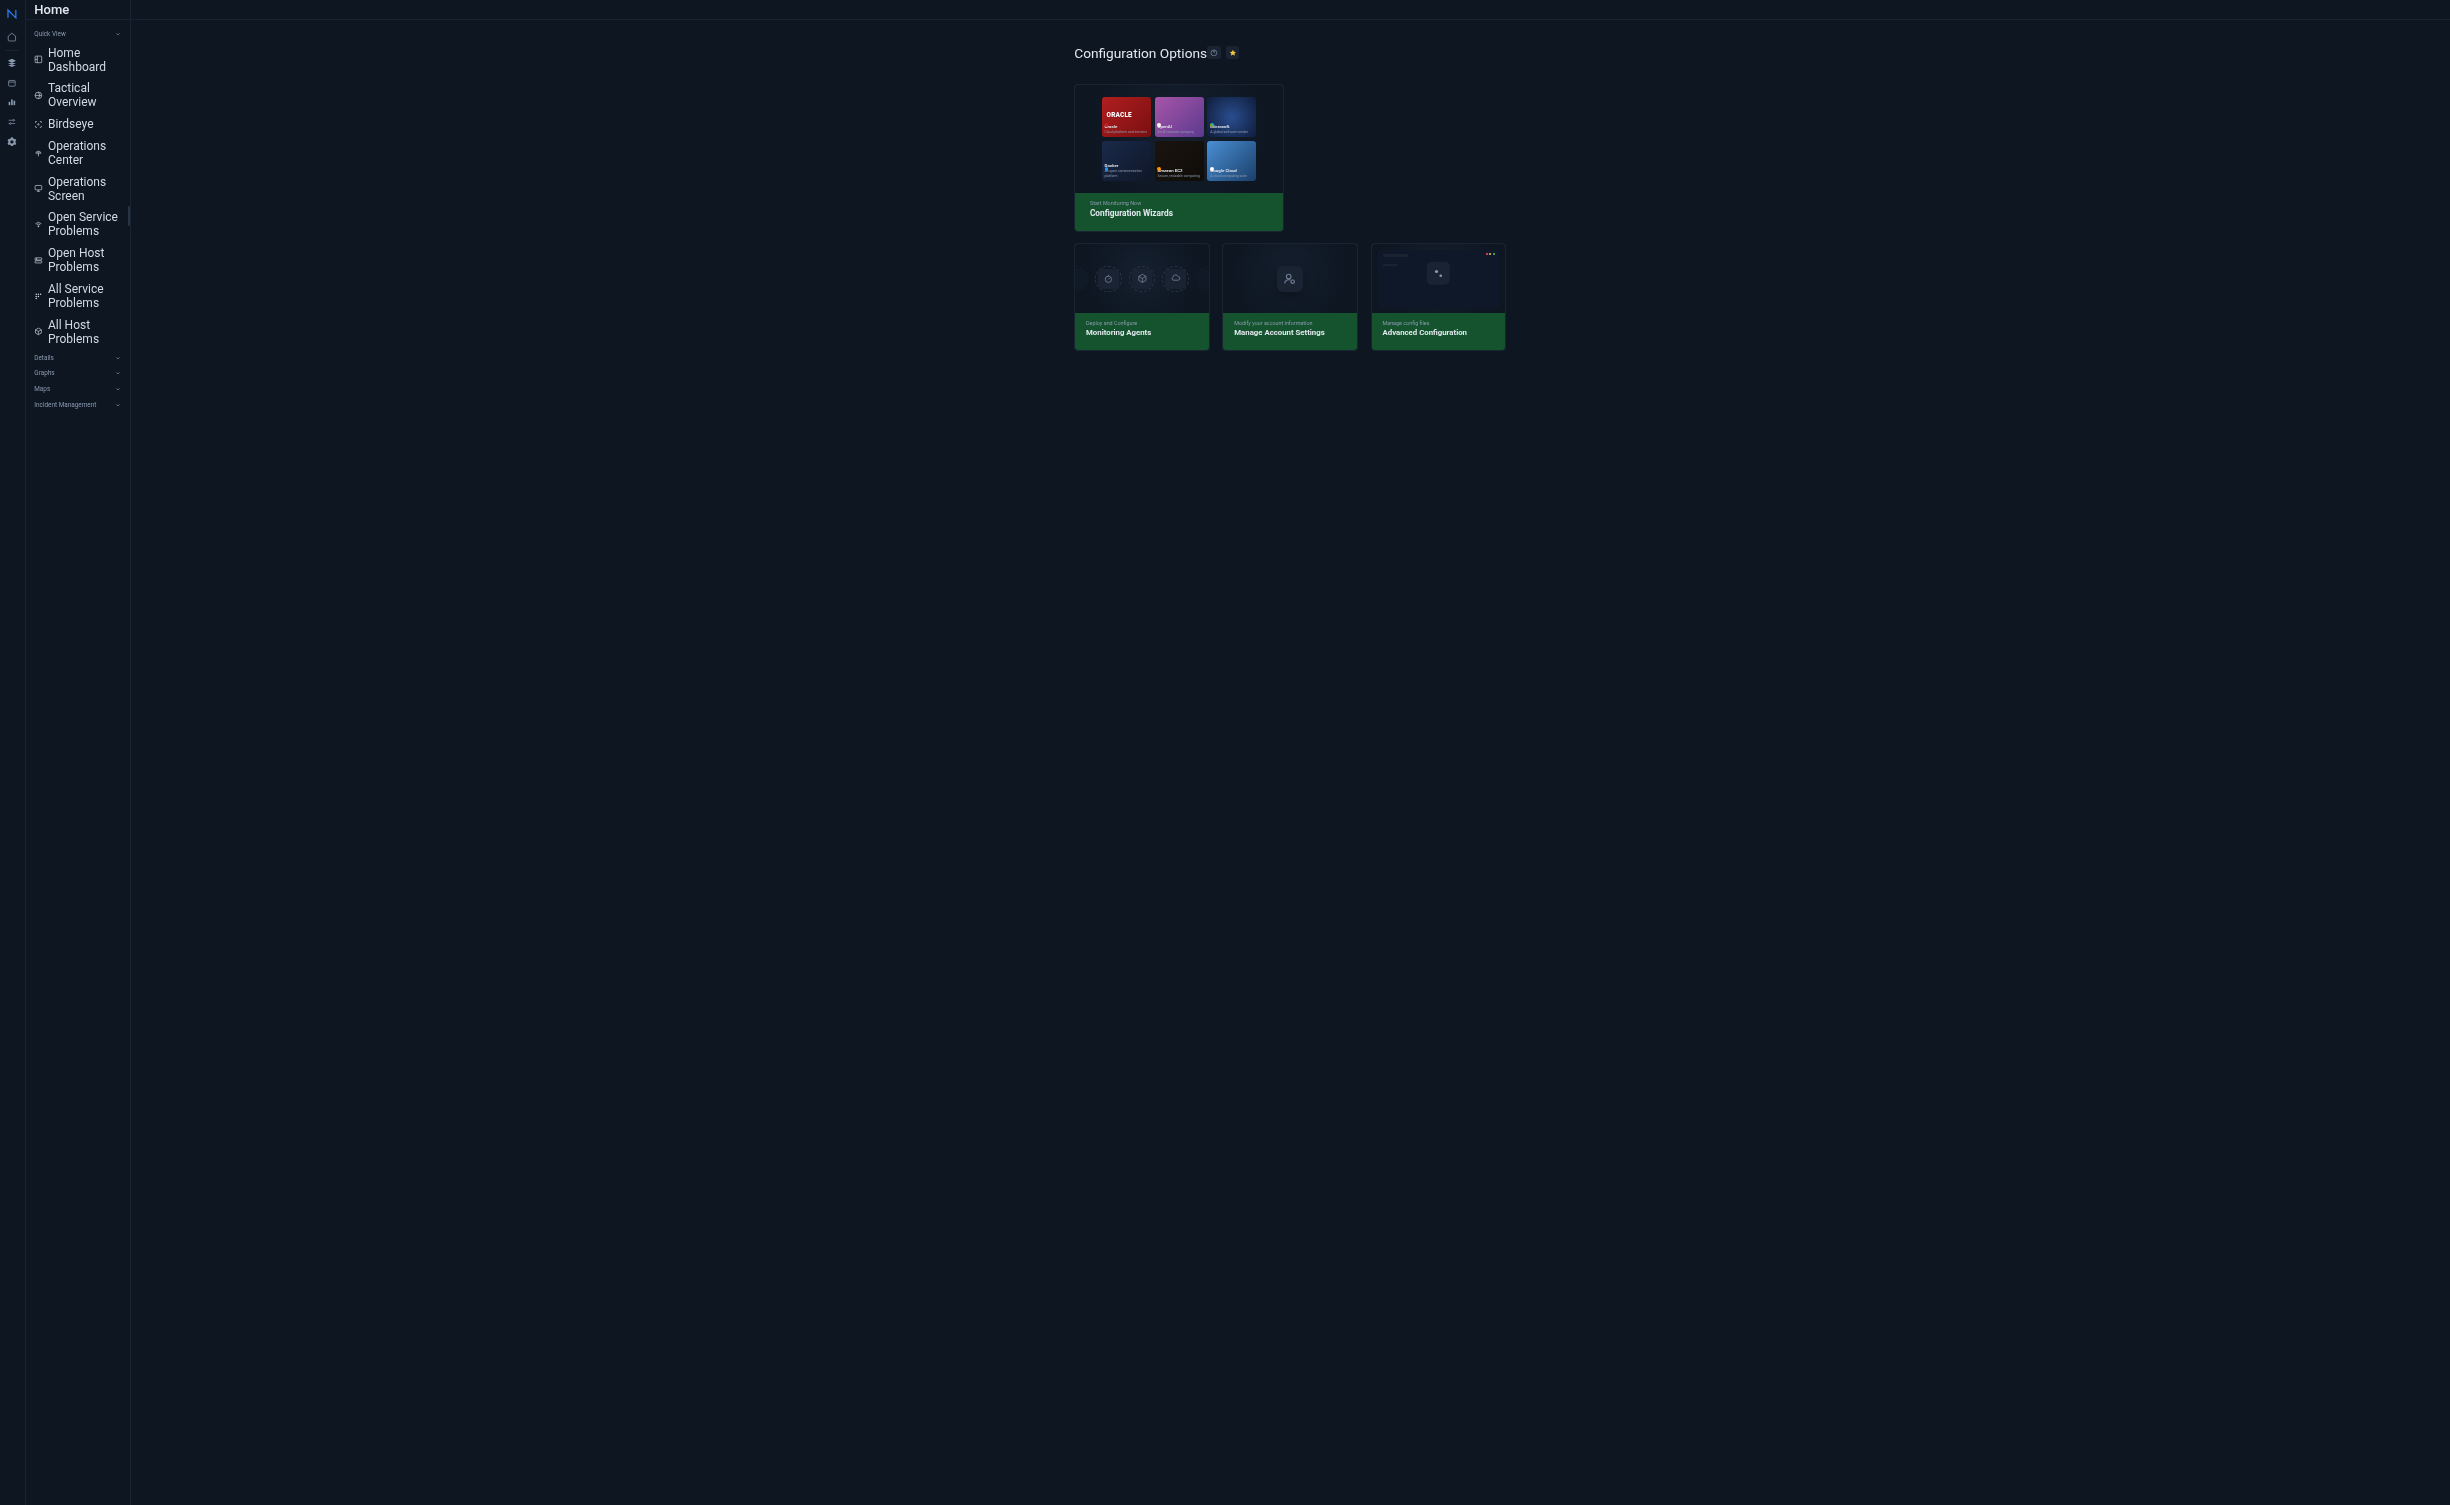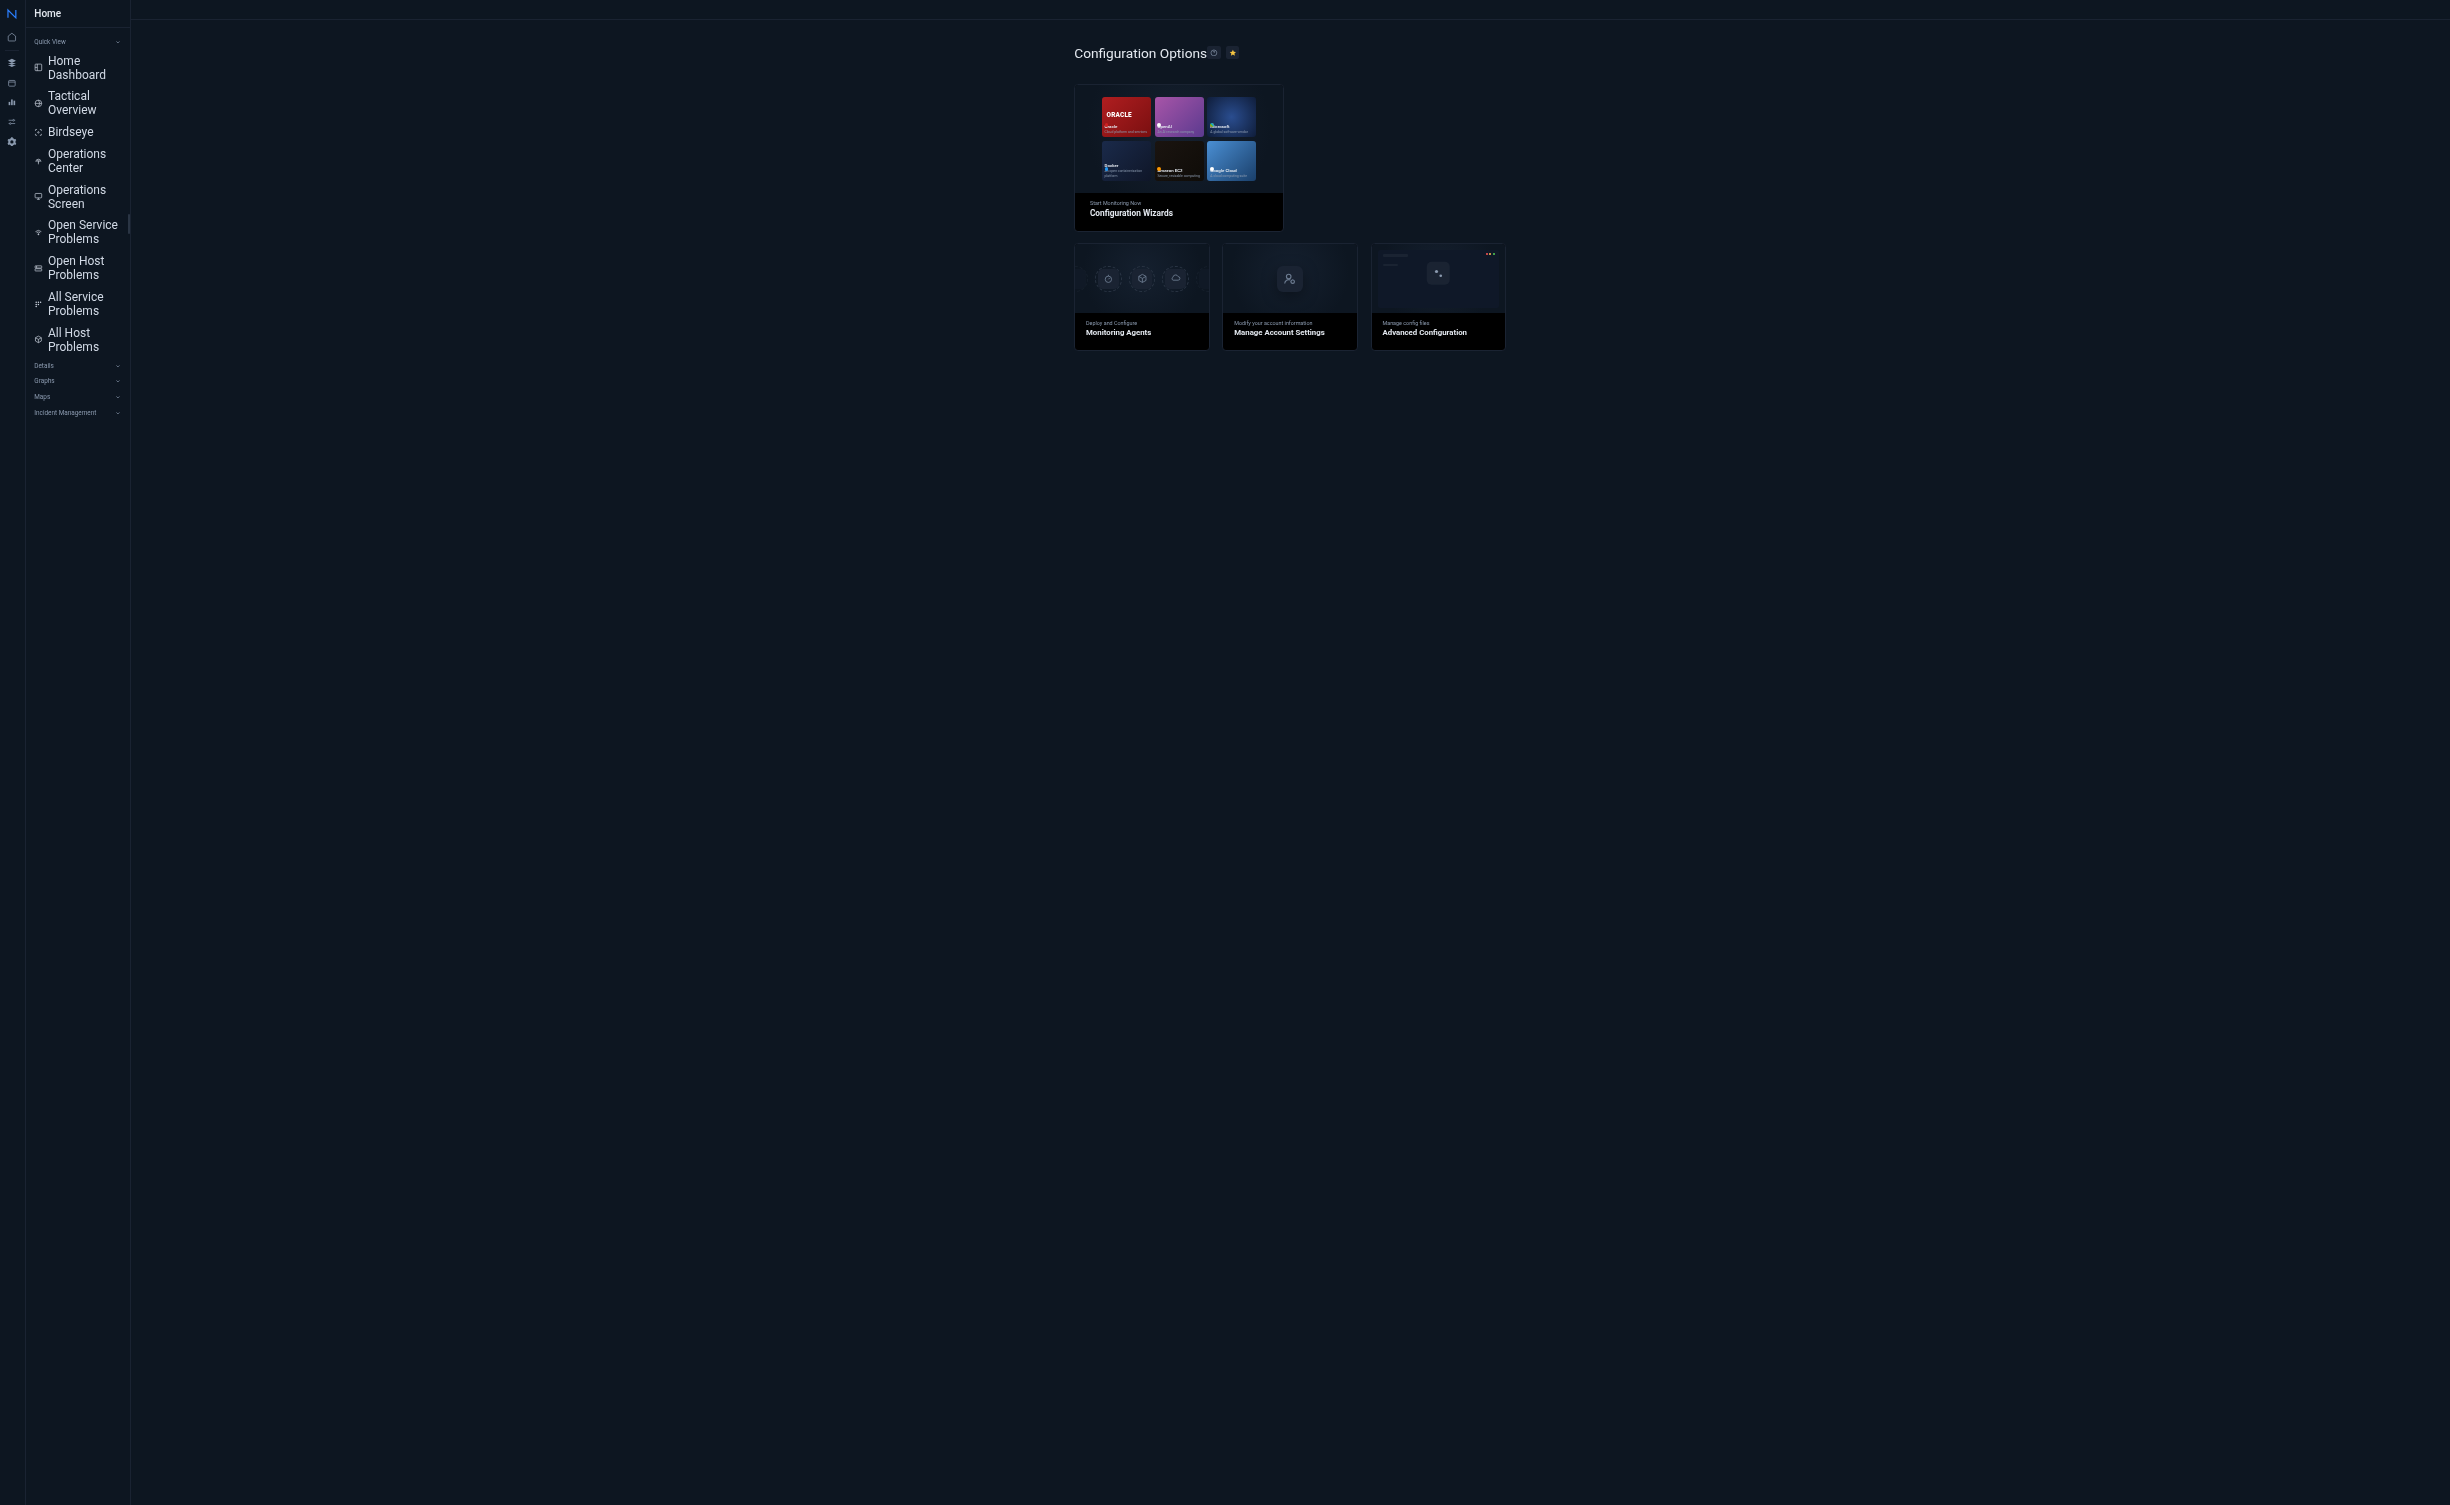--- a/index.html
+++ b/index.html
@@ -7,42 +7,42 @@
 .app { display:flex; height:100vh; }
 
 
 .rail { width:25.5px; background:#0d1621; border-right:0.5px solid #1a2332; display:flex; flex-direction:column; align-items:center; padding-top:3.9px; }
 .rail-logo { width:11.8px; height:11.8px; color:#2b7fff; margin:3.9px 0 7.8px; }
 .rail-item { width:17.6px; height:17.6px; display:flex; align-items:center; justify-content:center; color:#8b9aaf; cursor:pointer; border-radius:2.9px; margin:1px 0; }
 .rail-divider { width:13.7px; height:0.5px; background:#1a2332; margin:2.9px 0; }
 
 
 .sidebar { width:105px; background:#0d1621; border-right:0.5px solid #1a2332; display:flex; flex-direction:column; }
-.sidebar-header { height:28px; display:flex; align-items:center; padding:0 8.8px; border-bottom:0.5px solid #1a2332; font-size:10px; font-weight:500; }
+.sidebar-header { height:20px; display:flex; align-items:center; padding:0 8.8px; border-bottom:0.5px solid #1a2332; font-size:13px; font-weight:500; }
 .sidebar-scroll { flex:1; overflow-y:auto; padding:5.9px 3.9px; position:relative; }
 .side-section { display:flex; align-items:center; justify-content:space-between; padding:3.9px 4.9px; color:#8b9aaf; font-size:6.4px; cursor:pointer; border-radius:2px; }
 .side-item { display:flex; align-items:center; gap:4.9px; padding:3.9px 4.9px; font-size:12px; color:#d1d9e5; cursor:pointer; border-radius:2px; }
 .side-icon { width:8.8px; height:8.8px; flex-shrink:0; }
 .chev { width:5.9px; height:5.9px; }
 .scroll-thumb { position:absolute; right:0; top:186px; width:2px; height:19.6px; background:#2a3544; border-radius:1px; }
 
 
 .main { flex:1; overflow-y:auto; }
 .main-header { height:20px; border-bottom:0.5px solid #1a2332; }
 .content { max-width:490px; margin:0 auto; padding:24.5px 29px; }
 .page-head { display:flex; align-items:center; justify-content:flex-start; margin-bottom:23.5px; }
 .page-title { font-size:13.7px; font-weight:400; }
 .page-actions { display:flex; gap:4.9px; }
 .act-btn { width:13.7px; height:13.7px; background:#1a2332; border-radius:2px; display:flex; align-items:center; justify-content:center; cursor:pointer; }
 .act-btn.star { color:#f5c542; }
 .act-btn:not(.star) { color:#8b9aaf; }
 
 .cards-top { display:grid; grid-template-columns:1fr 1fr; gap:12.7px; margin-bottom:11.8px; }
 .cards-bot { display:grid; grid-template-columns:1fr 1fr 1fr; gap:12.7px; }
-.card { background:#000000; border:0.5px solid #1a2332; border-radius:3.9px; padding:0 0 12.7px; cursor:pointer; overflow:hidden; }
+.card { background:#14532d; border:0.5px solid #1a2332; border-radius:3.9px; padding:0 0 12.7px; cursor:pointer; overflow:hidden; }
 .card-vis { height:108px; background:radial-gradient(circle at 50% 40%, #15202f 0%, #0d1621 75%); position:relative; display:flex; align-items:center; justify-content:center; }
 .cards-bot .card-vis { height:69px; }
 .card-kicker { font-size:5.4px; color:#8b9aaf; padding:6.9px 14.7px 2px; }
 .cards-bot .card-kicker { padding:6.9px 10.8px 2px; }
 .card-title { font-size:8.3px; font-weight:700; padding:0 14.7px; }
 .cards-bot .card-title { font-size:7.8px; padding:0 10.8px; }
 
 
 .wiz-grid { display:grid; grid-template-columns:repeat(3,49px); gap:3.9px; padding:3.9px; }
 .wiz-tile { height:40px; border-radius:2.9px; position:relative; overflow:hidden; padding:2.9px; display:flex; flex-direction:column; justify-content:flex-end; font-size:3.9px; line-height:1.3; }

